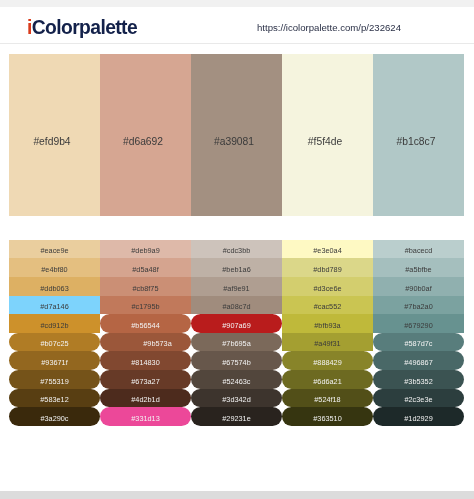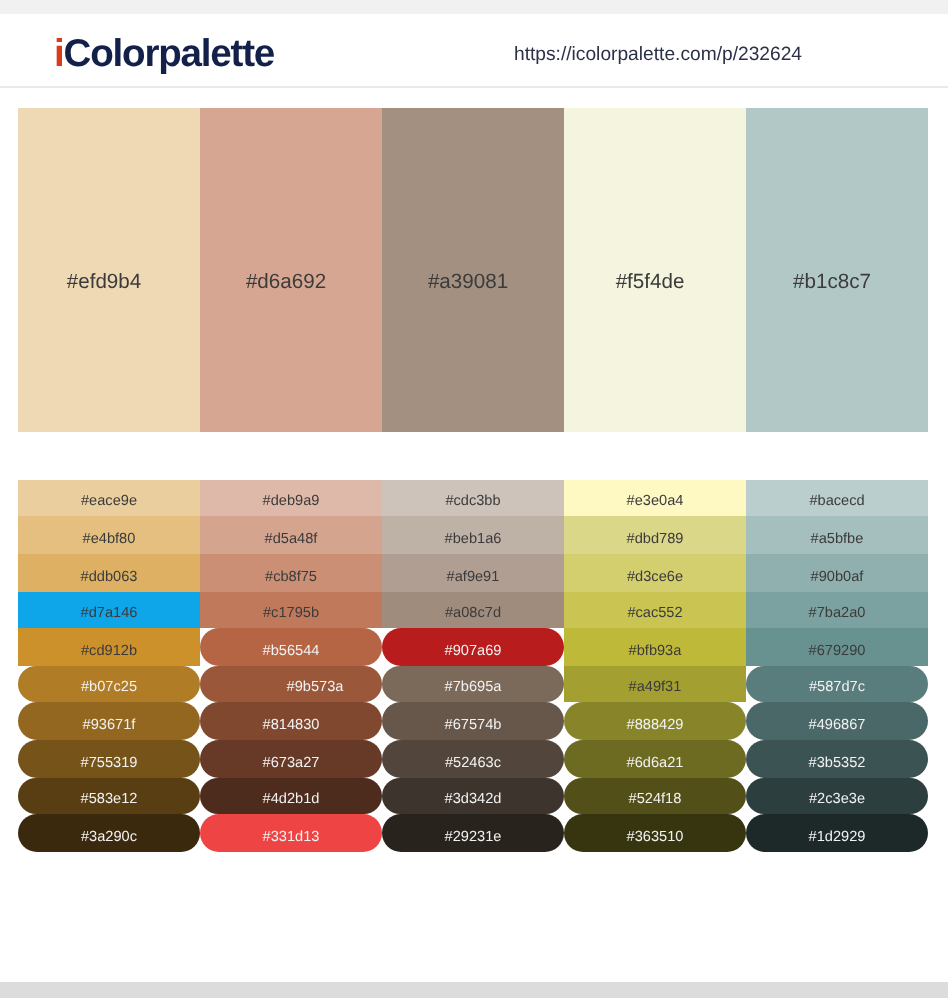--- a/index.html
+++ b/index.html
@@ -99,21 +99,21 @@
       <div class="col">
         <div class="cell dark" style="background: rgb(234, 206, 158);">
           <span>#eace9e</span>
         </div>
         <div class="cell dark" style="background: rgb(228, 191, 128);">
           <span>#e4bf80</span>
         </div>
         <div class="cell dark" style="background: rgb(221, 176, 99);">
           <span>#ddb063</span>
         </div>
-        <div class="cell dark" style="background: #0ea5e9;">
+        <div class="cell dark" style="background: #7dd3fc;">
           <span>#d7a146</span>
         </div>
         <div class="cell dark" style="background: rgb(205, 145, 43);">
           <span>#cd912b</span>
         </div>
         <div class="cell light" style="background: rgb(176, 124, 37);">
           <span>#b07c25</span>
         </div>
         <div class="cell light" style="background: rgb(147, 103, 31);">
           <span>#93671f</span>
@@ -149,21 +149,21 @@
         </div>
         <div class="cell light" style="background: rgb(129, 72, 48);">
           <span>#814830</span>
         </div>
         <div class="cell light" style="background: rgb(103, 58, 39);">
           <span>#673a27</span>
         </div>
         <div class="cell light" style="background: rgb(77, 43, 29);">
           <span>#4d2b1d</span>
         </div>
-        <div class="cell light" style="background: #ef4444;">
+        <div class="cell light" style="background: #ec4899;">
           <span>#331d13</span>
         </div>
       </div>
       <div class="col">
         <div class="cell dark" style="background: rgb(205, 195, 187);">
           <span>#cdc3bb</span>
         </div>
         <div class="cell dark" style="background: rgb(190, 177, 166);">
           <span>#beb1a6</span>
         </div>

